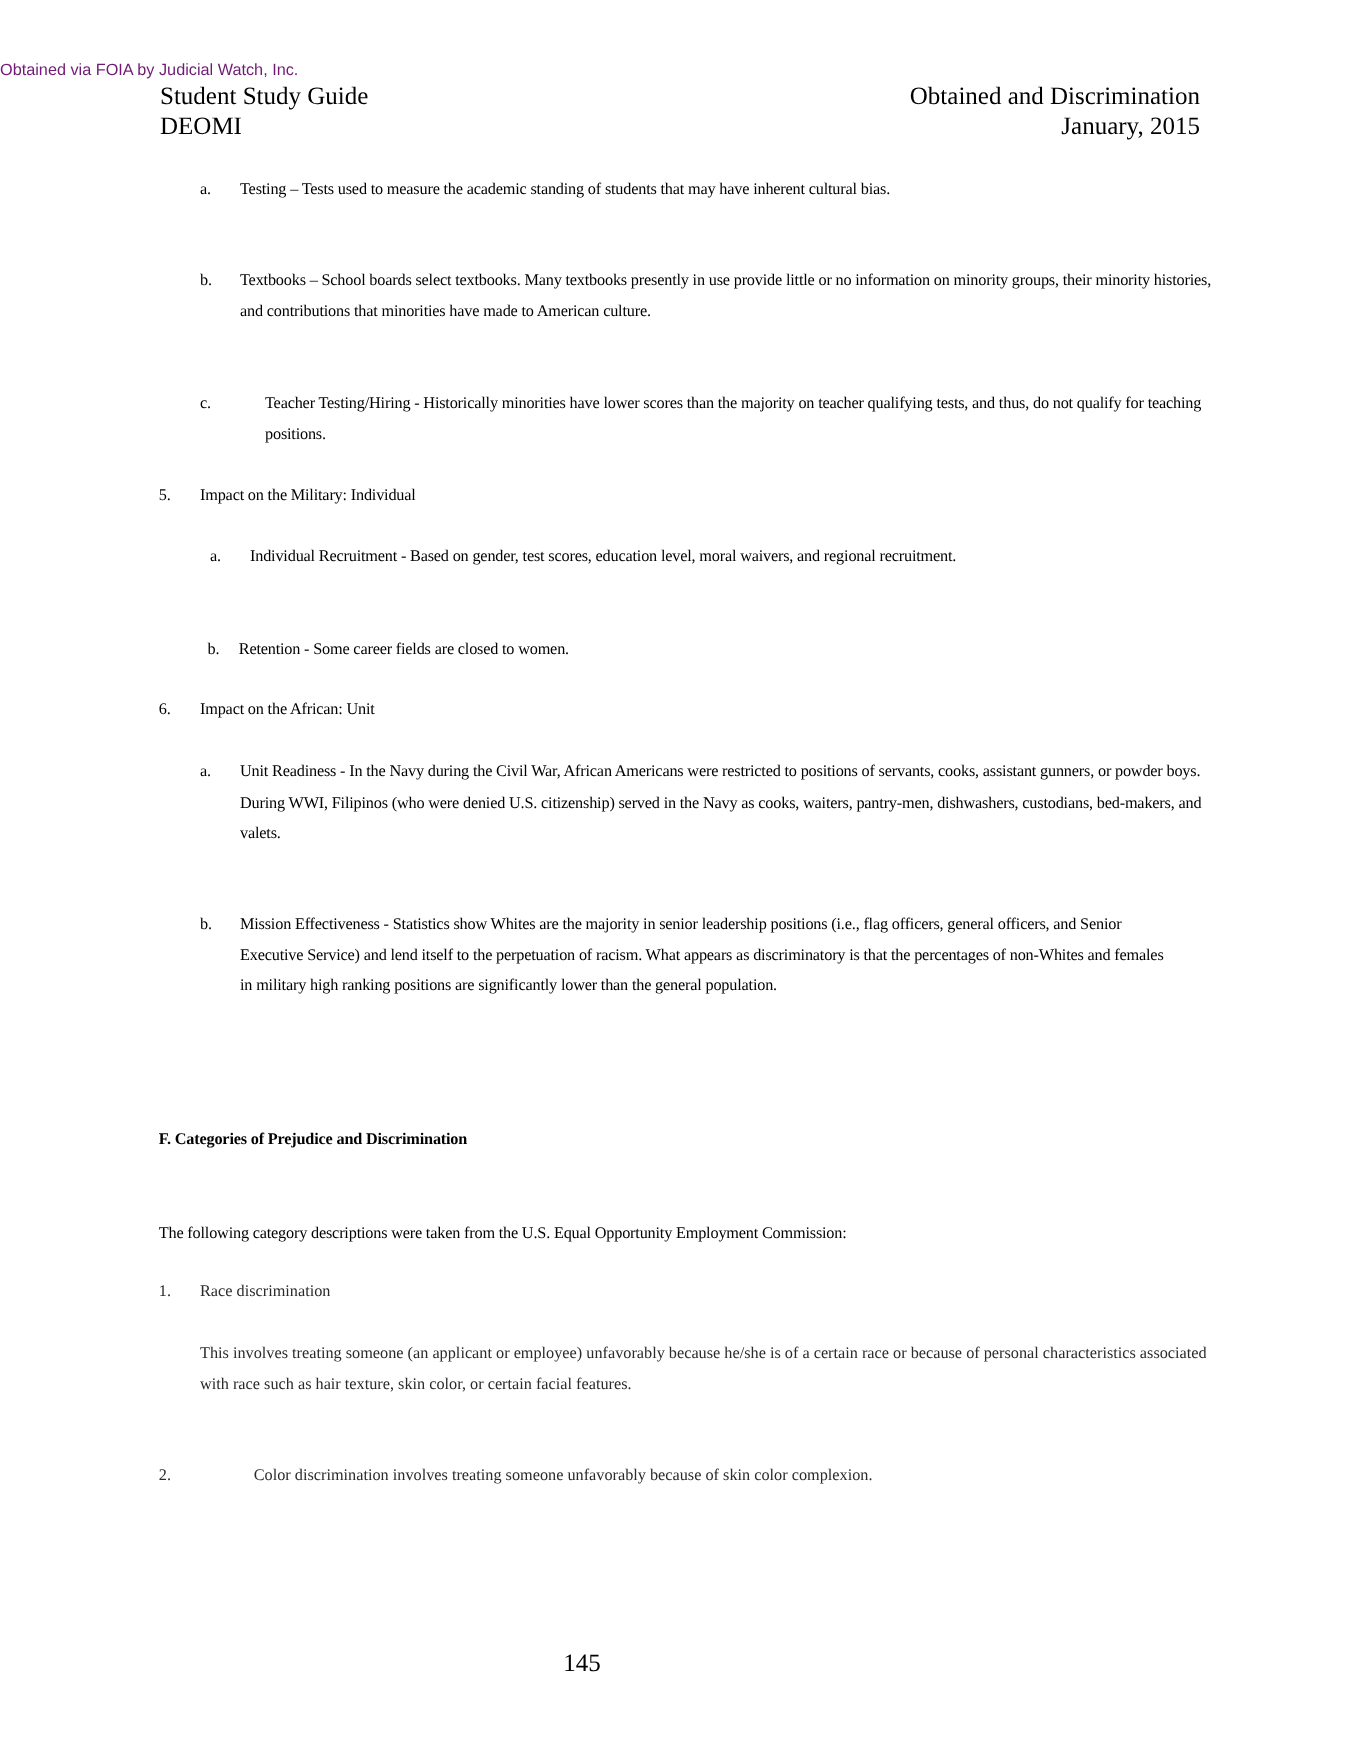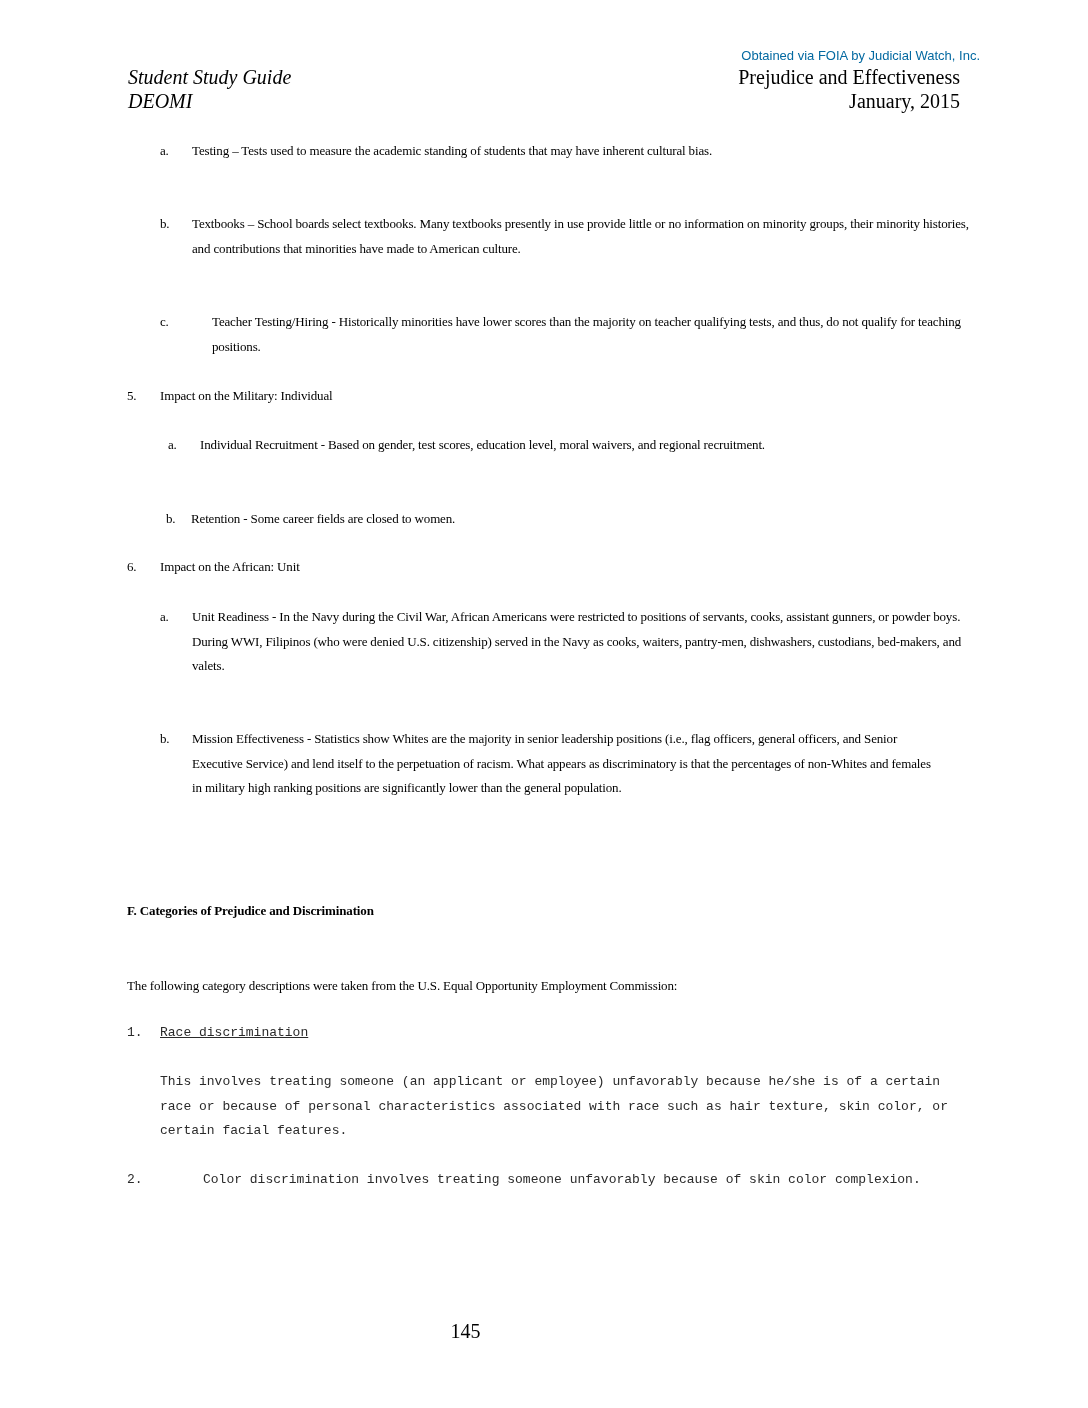--- a/index.html
+++ b/index.html
@@ -1,43 +1,43 @@
 <!DOCTYPE html>
 <html><head>
 <meta charset="utf-8">
 <style>
   html, body { margin: 0; padding: 0; background: #ffffff; }
   body { width: 1088px; height: 1408px; position: relative; overflow: hidden;
          font-family: "Liberation Serif", "DejaVu Serif", serif; color: #000; }
   .abs { position: absolute; }
-  .watermark { top: 48px; left: 0; width: 980px; text-align: right;
+  .watermark { top: 48px; left: 0; width: 980px; text-align: left;
                font-family: "Liberation Sans", "DejaVu Sans", sans-serif;
-               font-size: 13px; color: #0369a1; }
+               font-size: 13px; color: #701a75; }
   .hdr { font-size: 20px; line-height: 24px; }
-  .hdr-l { left: 128px; top: 65px; font-style: italic; }
+  .hdr-l { left: 128px; top: 65px; }
   .hdr-r { right: 128px; top: 65px; text-align: right; }
   .txt { font-size: 13px; line-height: 24.5px; letter-spacing: -0.15px; }
   .item { position: absolute; }
   .item .mk { position: absolute; left: 0; top: 0; }
   .item .bd { position: absolute; top: 0; }
-  .gray { color: #2a2a2a; letter-spacing: 0; font-family: Liberation Mono, monospace; }
+  .gray { color: #2a2a2a; letter-spacing: 0; }
   .bold { font-weight: bold; }
   .pnum { top: 1320px; left: 0; width: 931px; text-align: center; font-size: 20px; }
 </style>
 </head>
 <body>
 
 <div class="abs watermark">Obtained via FOIA by Judicial Watch, Inc.</div>
 
 <div class="abs hdr hdr-l">
   <div>Student Study Guide</div>
   <div>DEOMI</div>
 </div>
 <div class="abs hdr hdr-r">
-  <div>Prejudice and Effectiveness</div>
+  <div>Obtained and Discrimination</div>
   <div>January, 2015</div>
 </div>
 
 <div class="item txt" style="left:160px; top:139px; width:810px;">
   <span class="mk">a.</span>
   <div class="bd" style="left:32px; width:780px;">Testing – Tests used to measure the academic standing of students that may have inherent cultural bias.</div>
 </div>
 <div class="item txt" style="left:160px; top:212px; width:810px;">
   <span class="mk">b.</span>
   <div class="bd" style="left:32px; width:780px;">Textbooks – School boards select textbooks.  Many textbooks presently in use provide little or no information on minority groups, their minority histories, and contributions that minorities have made to American culture.</div>
@@ -71,21 +71,21 @@
 <div class="item txt" style="left:160px; top:727px; width:810px;">
   <span class="mk">b.</span>
   <div class="bd" style="left:32px; width:740px;">Mission Effectiveness - Statistics show Whites are the majority in senior leadership positions (i.e., flag officers, general officers, and Senior Executive Service) and lend itself to the perpetuation of racism.  What appears as discriminatory is that the percentages of non-Whites and females in military high ranking positions are significantly lower than the general population.</div>
 </div>
 
 <div class="abs txt bold" style="left:127px; top:899px;">F.  Categories of Prejudice and Discrimination</div>
 <div class="abs txt" style="left:127px; top:974px; width:830px;">The following category descriptions were taken from the U.S. Equal Opportunity Employment Commission:</div>
 
 <div class="item txt gray" style="left:127px; top:1021px; width:840px;">
   <span class="mk">1.</span>
-  <div class="bd" style="left:33px; width:800px;text-decoration:underline;">Race discrimination</div>
+  <div class="bd" style="left:33px; width:800px;">Race discrimination</div>
 </div>
 <div class="abs txt gray" style="left:160px; top:1070px; width:815px;">This involves treating someone (an applicant or employee) unfavorably because he/she is of a certain race or because of personal characteristics associated with race such as hair texture, skin color, or certain facial features.</div>
 
 <div class="item txt gray" style="left:127px; top:1168px; width:840px;">
   <span class="mk">2.</span>
   <div class="bd" style="left:33px; width:720px;margin-left:43px;">Color discrimination involves treating someone unfavorably because of skin color complexion.</div>
 </div>
 
 <div class="abs pnum">145</div>
 

